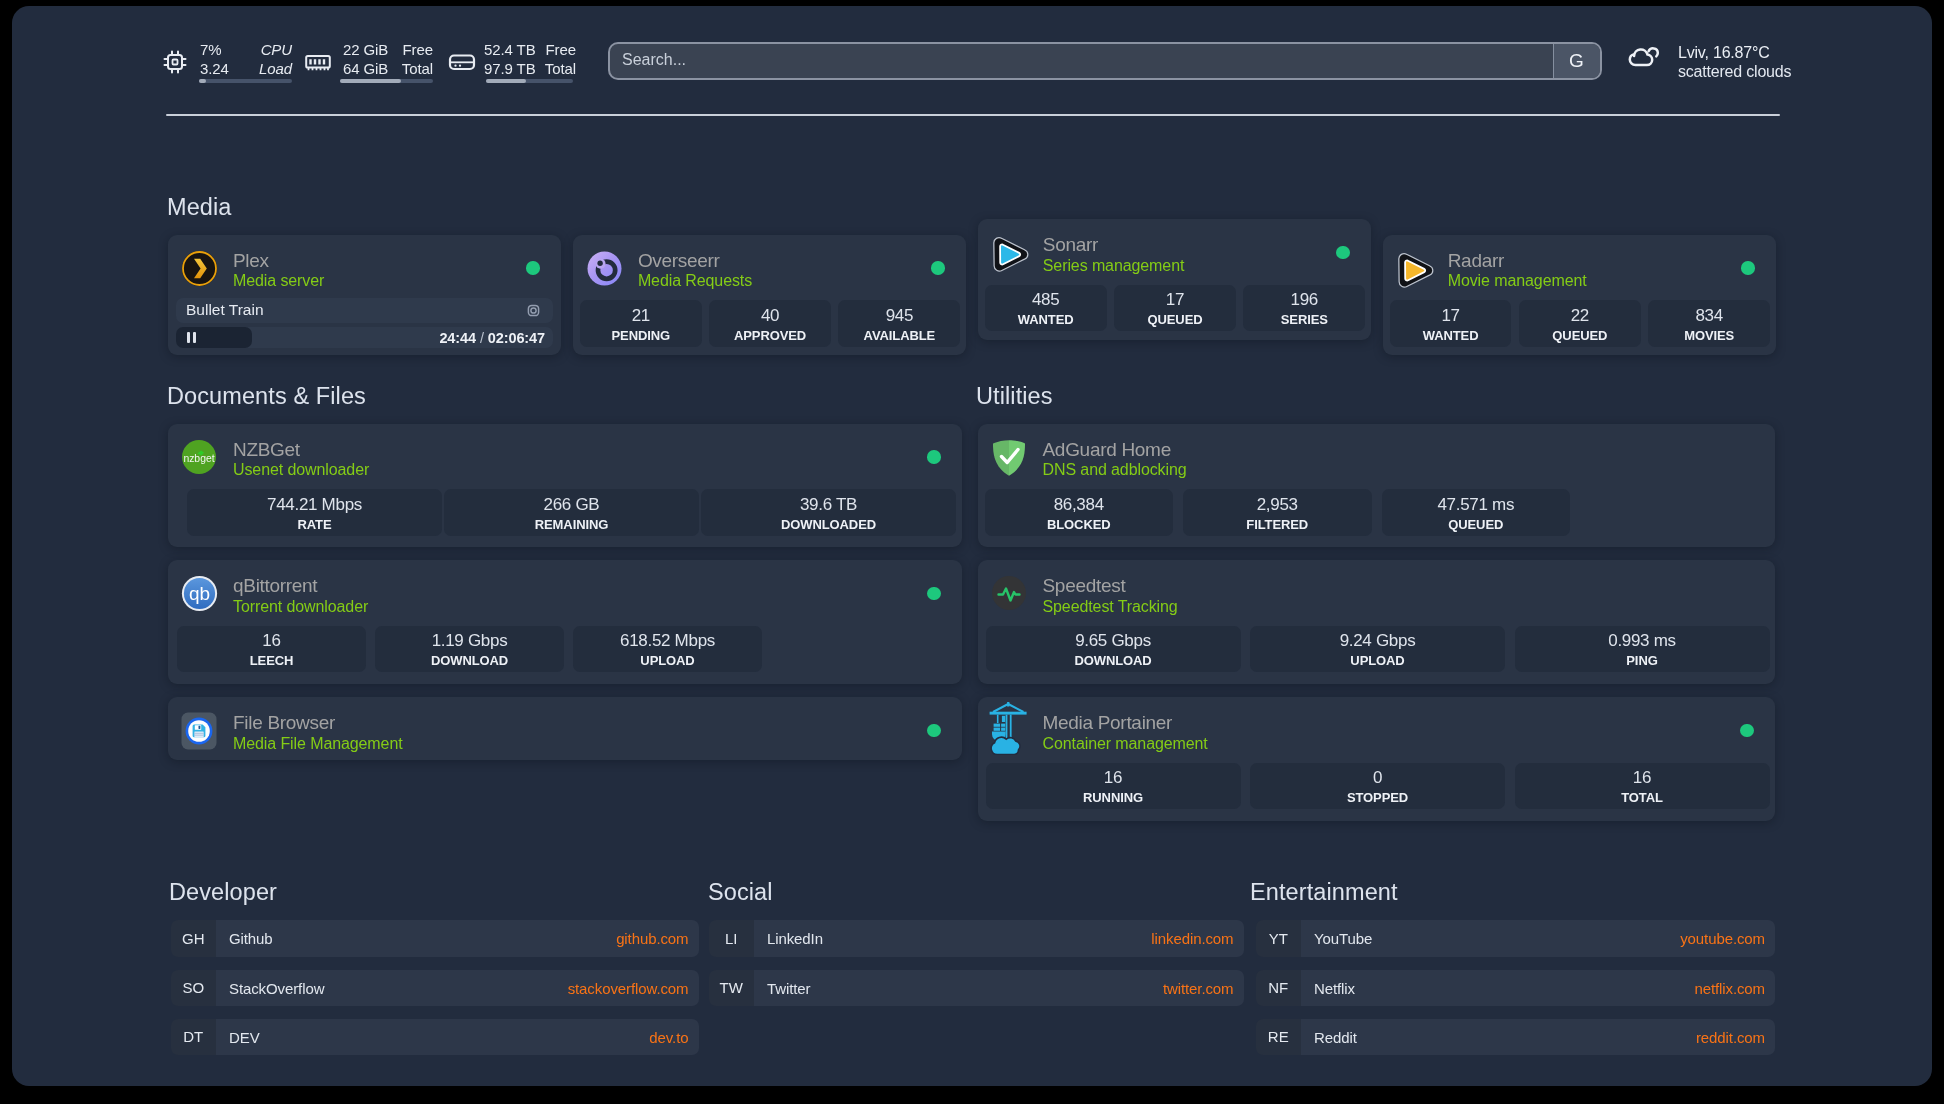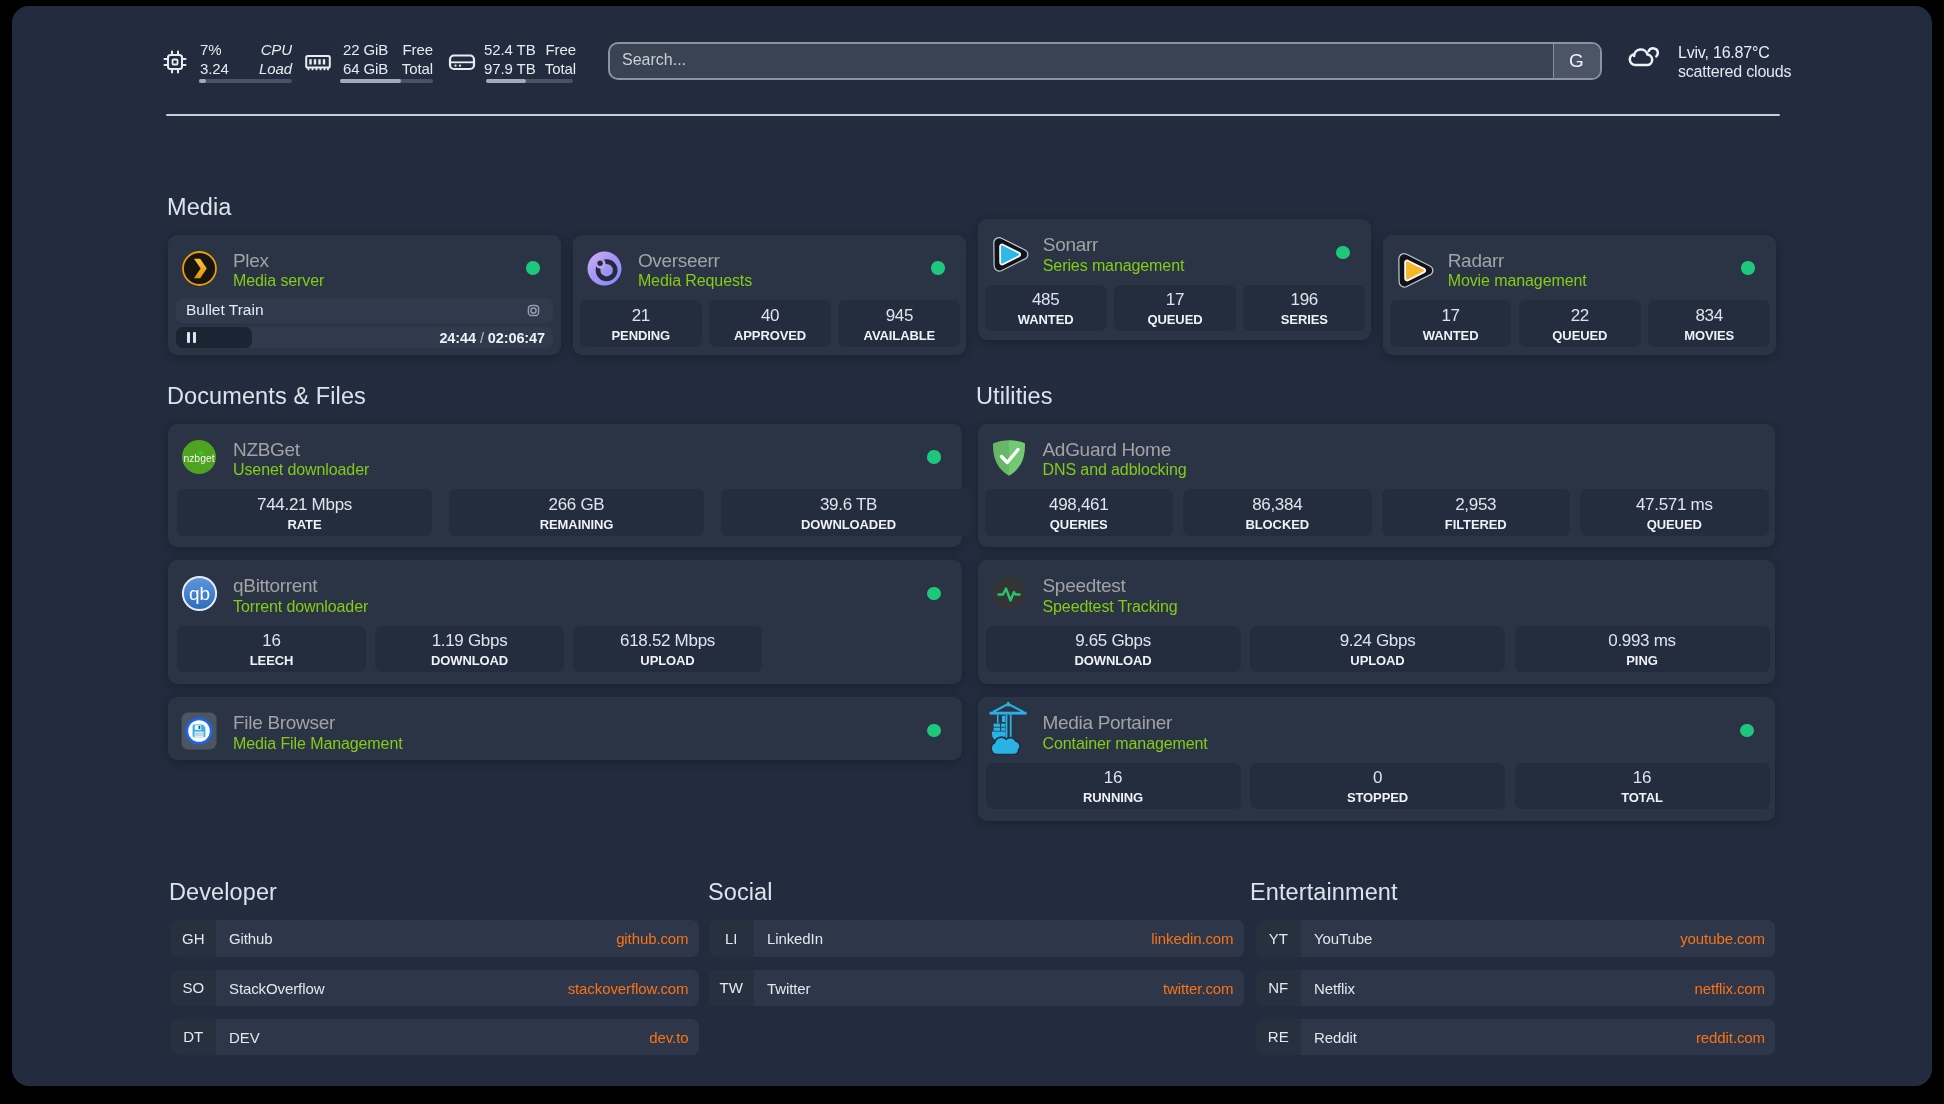--- a/index.html
+++ b/index.html
@@ -188,21 +188,21 @@
   </div>
 <div class="card" style="left:168px;top:423.5px;width:794px;height:123.5px;">
     <div class="icon"><svg width="36" height="36" viewBox="0 0 36 36">
 <circle cx="18" cy="18" r="17" fill="#4fa321"></circle>
 <path d="M16.5 14.5l3.5-3 3 2-2.5 3z" fill="#2fcc28"></path>
 <text x="18" y="22.5" font-family="Liberation Sans, sans-serif" font-size="10.4" fill="#f2f5f0" text-anchor="middle" font-weight="500">nzbget</text>
 </svg></div>
     <div class="title">NZBGet</div>
     <div class="subtitle">Usenet downloader</div>
     <div class="dot" style="right:21.5px;"></div>
-    <div class="stats" style="left:9px;top:65.5px;gap:17px;">
+    <div class="stats" style="left:19px;top:65.5px;gap:2px;">
       <div class="stat" style="width:255.0px;">
         <div class="n">744.21 Mbps</div>
         <div class="l">RATE</div>
       </div>
       <div class="stat" style="width:255.0px;">
         <div class="n">266 GB</div>
         <div class="l">REMAINING</div>
       </div>
       <div class="stat" style="width:255.0px;">
         <div class="n">39.6 TB</div>
@@ -266,24 +266,20 @@
             <stop offset="0.5" stop-color="#71ca71"></stop>
             <stop offset="1" stop-color="#71ca71"></stop>
           </linearGradient>
         </defs>
 <path d="M18 1.2 C23 1.2 29.5 2.4 34 4.6 C34 14 33.2 28 18 36.8 C2.8 28 2 14 2 4.6 C6.5 2.4 13 1.2 18 1.2 Z" fill="url(#agg)"></path>
 <path d="M10.5 17.5 L16.2 23.5 L27 10.5" fill="none" stroke="#fff" stroke-width="3.4" stroke-linecap="round" stroke-linejoin="round"></path>
 </svg></div>
     <div class="title">AdGuard Home</div>
     <div class="subtitle">DNS and adblocking</div>
     <div class="stats" style="left:7px;top:65.5px;gap:10px;">
-      <div class="stat" style="width:188.5px;">
-        <div class="n">498,461</div>
-        <div class="l">QUERIES</div>
-      </div>
       <div class="stat" style="width:188.5px;">
         <div class="n">86,384</div>
         <div class="l">BLOCKED</div>
       </div>
       <div class="stat" style="width:188.5px;">
         <div class="n">2,953</div>
         <div class="l">FILTERED</div>
       </div>
       <div class="stat" style="width:188.5px;">
         <div class="n">47.571 ms</div>

